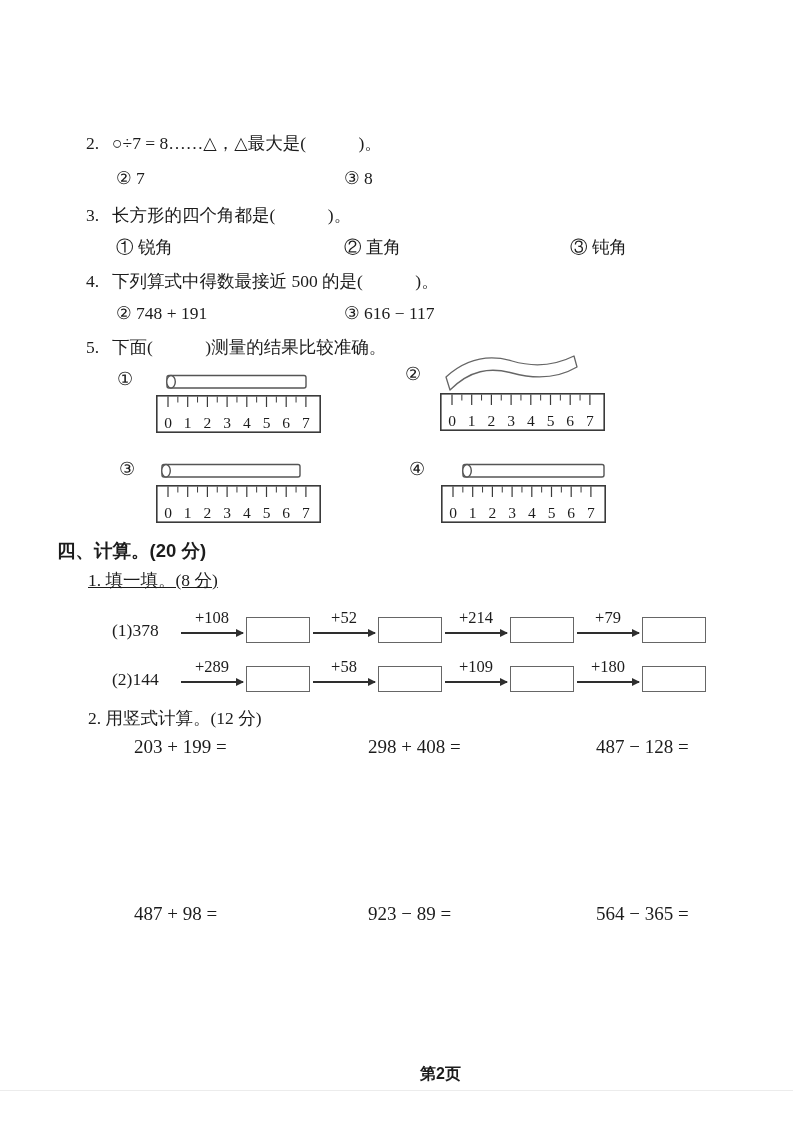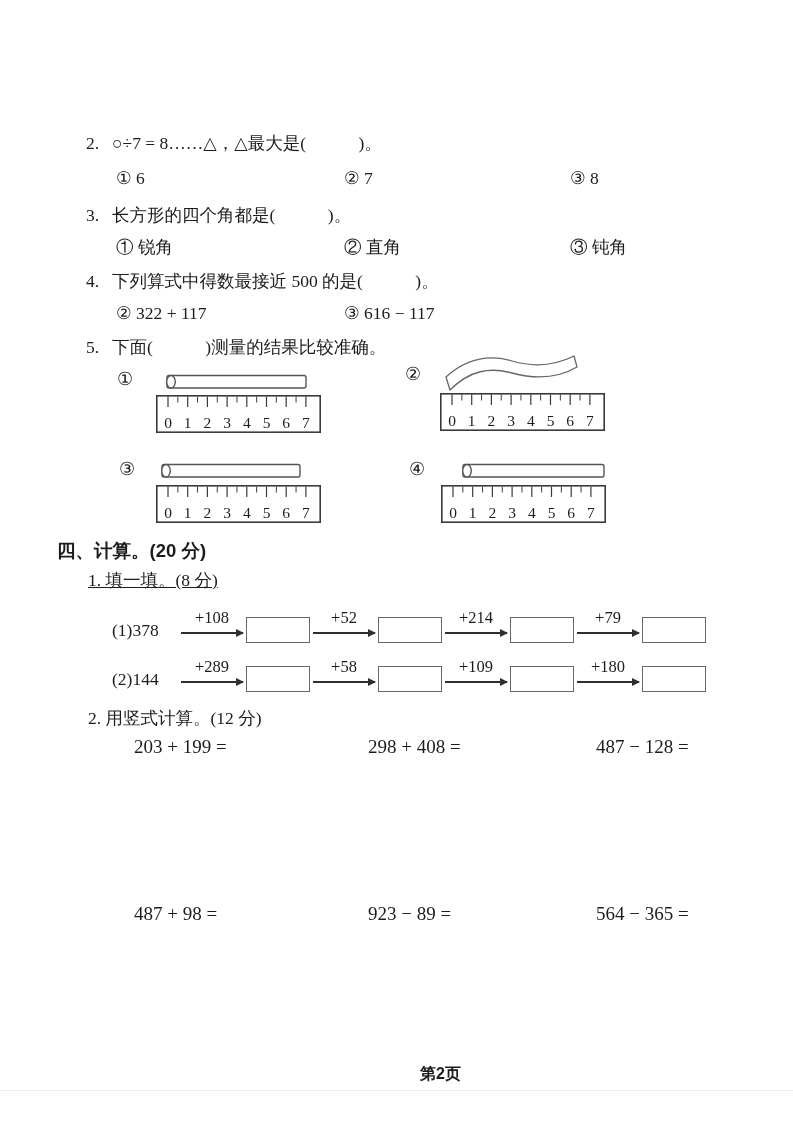--- a/index.html
+++ b/index.html
@@ -36,41 +36,40 @@
 </head>
 <body>
 
 <div class="page">
 
   <div class="qrow abs" style="left:86px;top:130px;">
     <span class="qnum">2.</span>
     <span class="qtext">○÷7 = 8……△，△最大是(　　　)。</span>
   </div>
   <div class="opts abs" style="left:116px;top:165px;">
-    <span>① 6</span>
     <span>② 7</span>
     <span>③ 8</span>
   </div>
 
   <div class="qrow abs" style="left:86px;top:202px;">
     <span class="qnum">3.</span>
     <span class="qtext">长方形的四个角都是(　　　)。</span>
   </div>
   <div class="opts abs" style="left:116px;top:234px;">
     <span>① 锐角</span>
     <span>② 直角</span>
     <span>③ 钝角</span>
   </div>
 
   <div class="qrow abs" style="left:86px;top:268px;">
     <span class="qnum">4.</span>
     <span class="qtext">下列算式中得数最接近 500 的是(　　　)。</span>
   </div>
   <div class="opts abs" style="left:116px;top:300px;">
-    <span>② 322 + 117</span>
+    <span>② 748 + 191</span>
     <span>③ 616 − 117</span>
   </div>
 
   <div class="qrow abs" style="left:86px;top:334px;">
     <span class="qnum">5.</span>
     <span class="qtext">下面(　　　)测量的结果比较准确。</span>
   </div>
 
   <span class="badge abs" style="left:117px;top:368px;">①</span>
   <svg class="abs" style="left:156px;top:373px;" width="165" height="18" viewBox="0 0 165 18">

